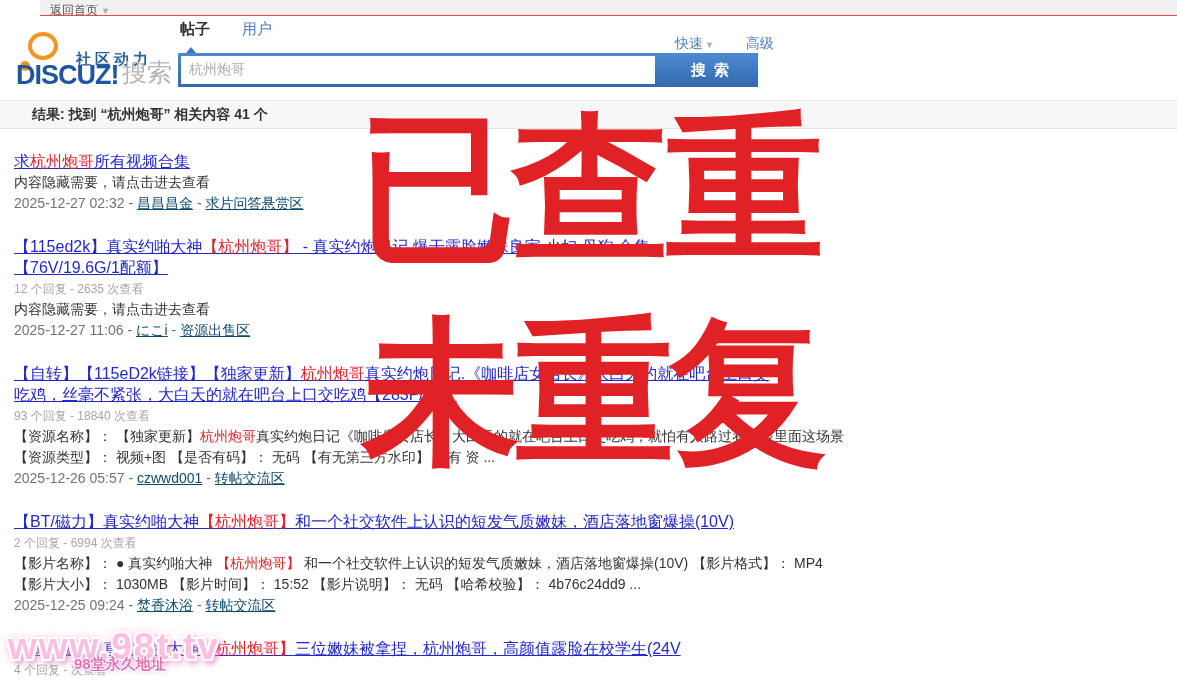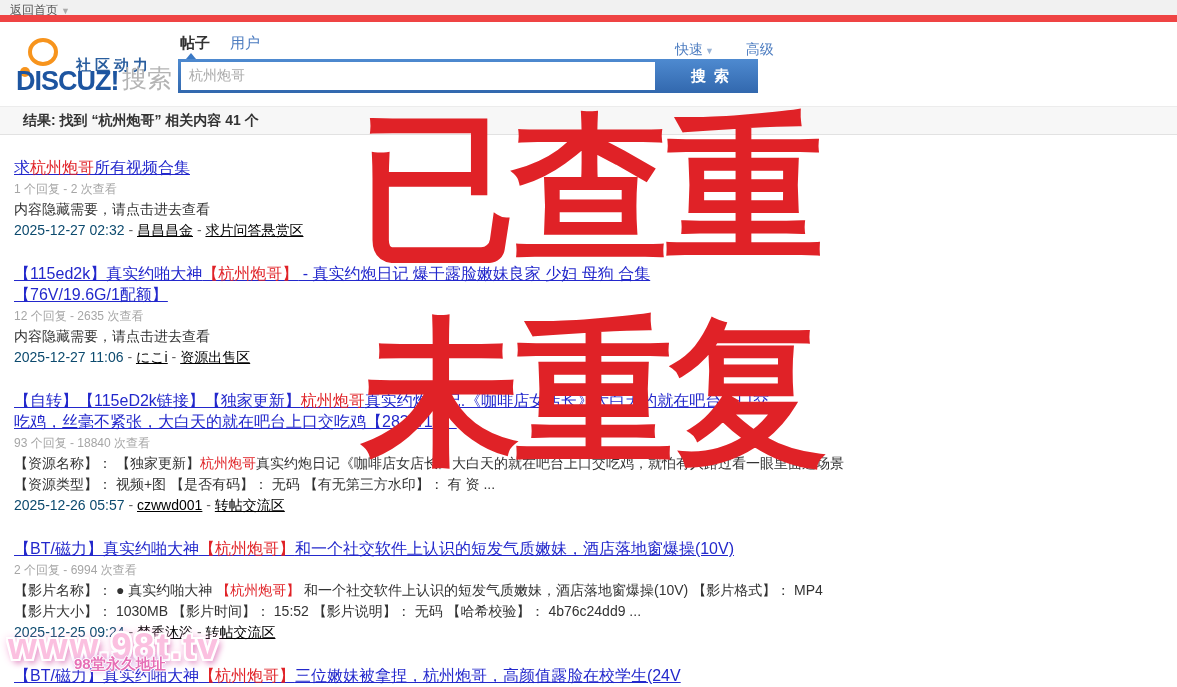--- a/index.html
+++ b/index.html
@@ -1,55 +1,55 @@
 <!DOCTYPE html>
 <html><head>
 <meta charset="utf-8">
 <style>
   html,body{margin:0;padding:0;width:1177px;height:687px;overflow:hidden;background:#fff;
     font-family:"Liberation Sans","DejaVu Sans",sans-serif;}
   .page{position:relative;width:1177px;height:687px;}
 
   
-  .topbar{height:15px;background:#f1f1f1;border-bottom:7px solid #ef4444;overflow:hidden;}
+  .topbar{height:15px;background:#f1f1f1;border-bottom:1px solid #ef4444;overflow:hidden;margin-left:40px;}
   .topbar .home{display:inline-block;margin:-3px 0 0 10px;font-size:12px;color:#555;text-decoration:none;cursor:pointer;}
   .topbar .caret{font-size:9px;color:#aaa;margin-left:3px;}
 
   
   .header{position:relative;height:84px;background:#fff;}
   .logo-icon{position:absolute;left:14px;top:14px;}
   .logo-tagline{position:absolute;left:76px;top:34px;font-size:15px;color:#2a5e9e;letter-spacing:4px;font-weight:bold;}
   .logo-brand{position:absolute;left:16px;top:44px;font-size:27px;font-weight:bold;color:#1d55a0;letter-spacing:-1px;}
   .logo-suffix{position:absolute;left:122px;top:40px;font-size:25px;color:#b4b4b4;}
-  .tabs{position:absolute;left:180px;top:12px;display:flex;gap:20px;font-size:15px;}
+  .tabs{position:absolute;left:180px;top:4px;display:flex;gap:32px;font-size:15px;}
   .tab{cursor:pointer;text-decoration:none;color:#4c7cc0;}
   .tab.active{color:#333;font-weight:bold;}
   .pointer{position:absolute;left:186px;top:31px;width:0;height:0;border-left:5px solid transparent;border-right:5px solid transparent;border-bottom:6px solid #3b79c5;}
   .searchbar{position:absolute;left:178px;top:37px;width:580px;height:34px;background:linear-gradient(#4e8ad0,#3268ae);cursor:pointer;}
   .searchbar input{position:absolute;left:3px;top:3px;width:466px;height:28px;border:0;outline:none;padding:0 0 0 8px;font-size:14px;color:#a9a9a9;font-family:inherit;}
   .search-btn{position:absolute;right:0;top:0;width:94px;height:34px;line-height:34px;text-align:center;color:#fff;font-size:15px;font-weight:bold;letter-spacing:2px;}
   .quicklinks{position:absolute;left:675px;top:19px;font-size:14px;text-align:right;}
   .quicklinks a{color:#4c7cc0;text-decoration:none;cursor:pointer;}
   .quicklinks .caret{font-size:9px;color:#9ab4d6;margin:0 2px;}
   .quicklinks .adv{margin-left:26px;}
 
   
-  .result-bar{height:27px;line-height:27px;background:#f7f7f7;border-top:1px solid #ececec;border-bottom:1px solid #e2e2e2;padding-left:23px;font-size:14px;font-weight:bold;color:#333;}
+  .result-bar{height:27px;line-height:27px;background:#f7f7f7;border-top:1px solid #ececec;border-bottom:1px solid #e2e2e2;padding-left:32px;font-size:14px;font-weight:bold;color:#333;}
 
   
   .results{padding:22px 0 0 14px;width:840px;}
   .result{margin-bottom:22px;}
   .title{display:block;font-size:16px;line-height:21px;color:#2328cc;text-decoration:underline;cursor:pointer;}
   .title .hl{color:#e02227;}
   .stats{font-size:12px;color:#a6a6a6;line-height:19px;margin-top:2px;}
   .snippet{font-size:14px;color:#333;line-height:21px;}
   .snippet .hl{color:#e02227;}
   .meta{font-size:14px;line-height:21px;color:#666;}
-  .meta .date{color:#0c4a6e;margin-top:11px;}
-  .meta a{color:#000000;text-decoration:underline;cursor:pointer;}
+  .meta .date{color:#737373;margin-top:11px;}
+  .meta a{color:#0c4a6e;text-decoration:underline;cursor:pointer;}
 
   
   .stamp{position:absolute;font-weight:bold;color:#e02227;line-height:1;font-size:158px;letter-spacing:-4px;pointer-events:none;white-space:nowrap;font-family:Liberation Mono, monospace;}
   .stamp1{left:358px;top:122px;}
   .stamp2{left:362px;top:326px;}
 
   
   .wm{position:absolute;left:8px;top:626px;pointer-events:none;}
   .wm-main{font-size:37px;font-weight:bold;letter-spacing:2px;color:#fbc0e0;
     text-shadow:2px 0 0 #fff,-2px 0 0 #fff,0 2px 0 #fff,0 -2px 0 #fff,2px 2px 0 #fff,-2px -2px 0 #fff,2px -2px 0 #fff,-2px 2px 0 #fff,0 0 10px #f490cc,3px 4px 6px #d77ab8;}
@@ -91,21 +91,20 @@
     </div>
   </div>
 
   <div class="result-bar">
     <span>结果: 找到 “杭州炮哥” 相关内容 41 个</span>
   </div>
 
   <div class="results" id="results">
   <div class="result">
     <a class="title"><span>求</span><span class="hl">杭州炮哥</span><span>所有视频合集</span></a>
-    <div class="stats">1 个回复 - 2 次查看</div>
     <div class="snippet"><span>内容隐藏需要，请点击进去查看</span></div>
     <div class="meta">
       <span class="date">2025-12-27 02:32</span><span class="sep"> - </span><a class="author">昌昌昌金</a><span class="sep"> - </span><a class="forum">求片问答悬赏区</a>
     </div>
   </div>
 
   <div class="result">
     <a class="title"><span>【115ed2k】真实约啪大神</span><span class="hl">【杭州炮哥】</span><span> - 真实约炮日记 爆干露脸嫩妹良家 少妇 母狗 合集</span><br><span>【76V/19.6G/1配额】</span></a>
     <div class="stats">12 个回复 - 2635 次查看</div>
     <div class="snippet"><span>内容隐藏需要，请点击进去查看</span></div>

